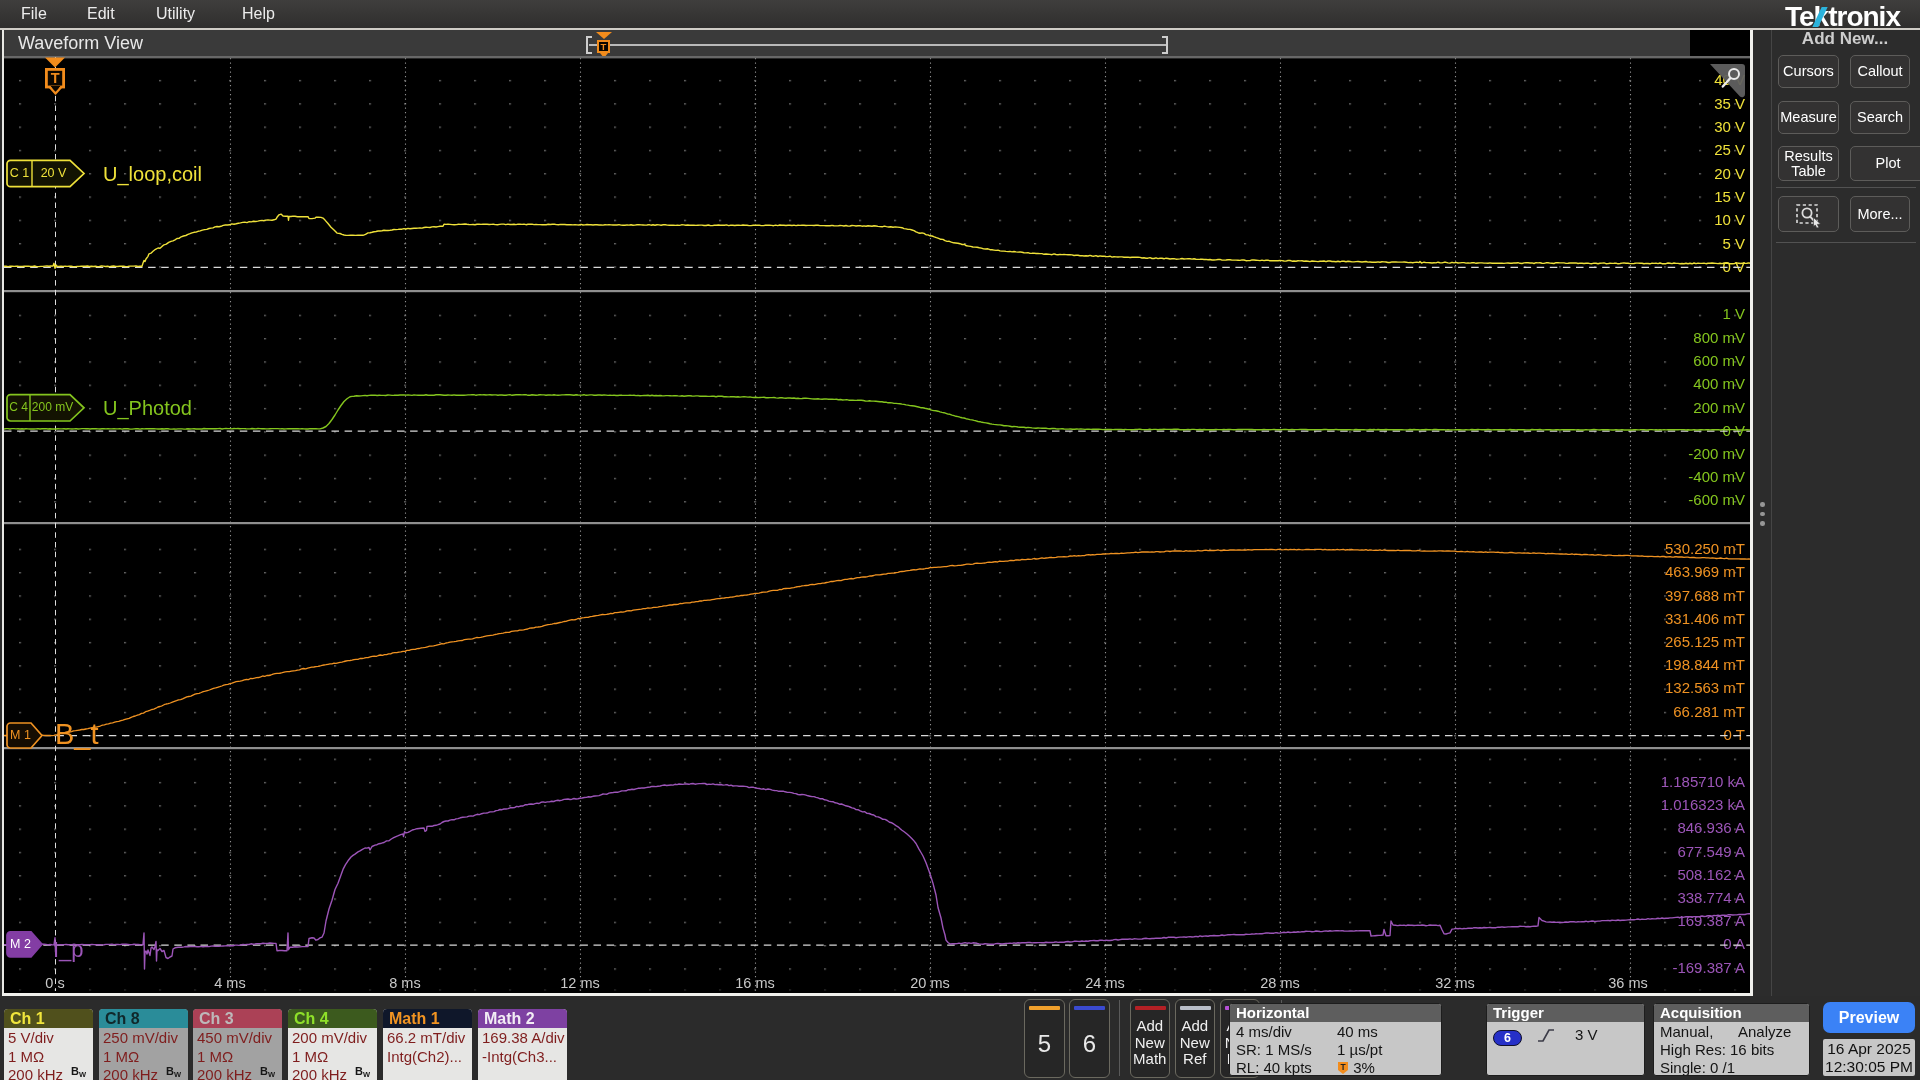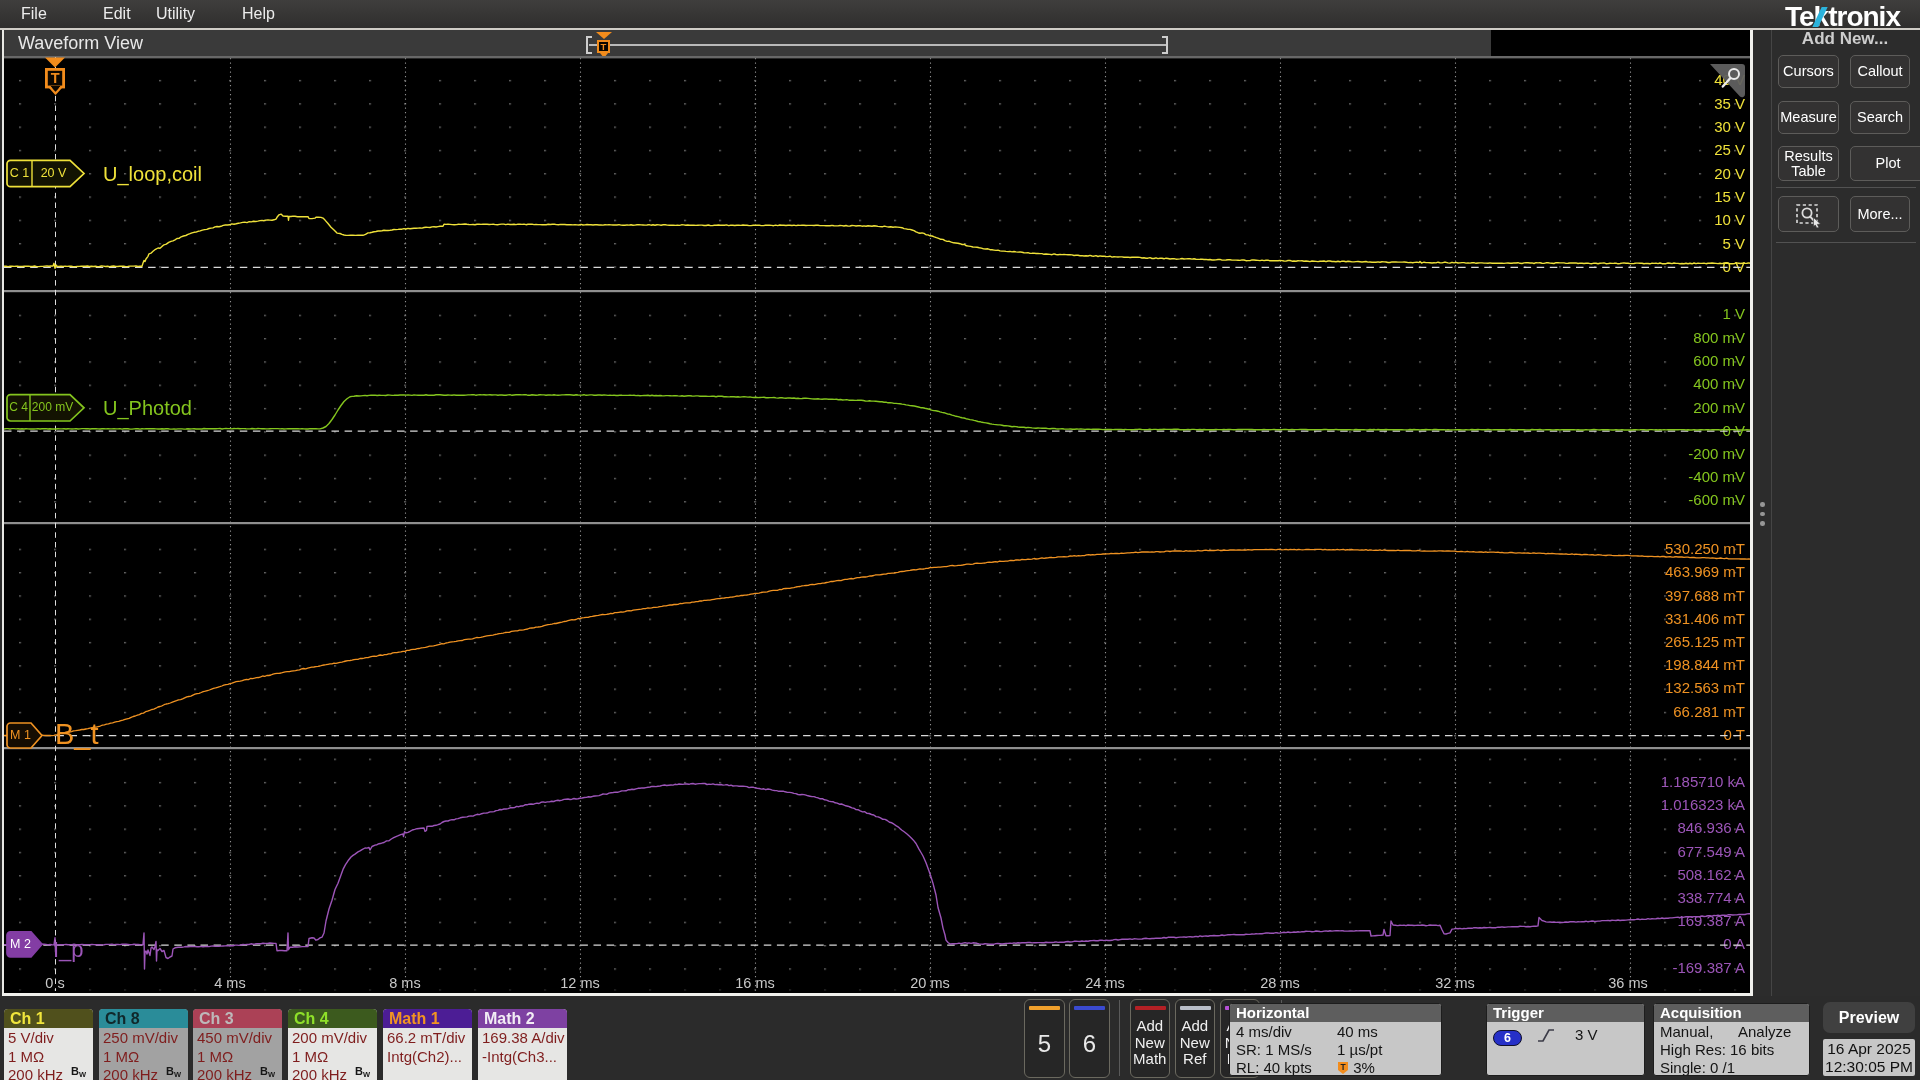--- a/index.html
+++ b/index.html
@@ -9,21 +9,21 @@
 #menubar span { position:absolute; top:5px; }
 #topline { position:absolute; left:0; top:28px; width:1920px; height:2px; background:#cfccc6; }
 #logo { position:absolute; left:1785px; top:1px; width:135px; height:30px; color:#fff;
   font-size:28px; font-weight:bold; letter-spacing:-1px; }
 #logok { position:absolute; left:32px; top:6px; width:6px; height:20px;
   background:#2bb3dc; transform:skewX(-25deg); }
 #wf { position:absolute; left:2px; top:30px; width:1748px; height:963px; background:#000; }
 #bL { position:absolute; left:2px; top:30px; width:2px; height:966px; background:#e9e9e5; }
 #bR { position:absolute; left:1750px; top:30px; width:3px; height:966px; background:#f1f1ed; }
 #bB { position:absolute; left:2px; top:993px; width:1751px; height:3px; background:#f1f1ed; }
-#wftitle { position:absolute; left:4px; top:30px; width:1487px; height:26px; background:#3a3a3a;
+#wftitle { position:absolute; left:4px; top:30px; width:1686px; height:26px; background:#3a3a3a;
   color:#e8e8e8; font-size:18px; line-height:26px; padding-left:14px; }
 #tline { position:absolute; left:589px; top:44px; width:577px; height:2px; background:#b9b9b9; }
 #tbrl { position:absolute; left:586px; top:36px; width:6px; height:18px;
   border:2px solid #cdcdcd; border-right:none; }
 #tbrr { position:absolute; left:1162px; top:36px; width:6px; height:18px;
   border:2px solid #cdcdcd; border-left:none; }
 #ttri { position:absolute; left:596px; top:32px; width:0; height:0;
   border-left:8px solid transparent; border-right:8px solid transparent; border-top:7px solid #f28c1c; }
 #tbox { position:absolute; left:597px; top:39.5px; width:13px; height:13.5px; background:#0c0700;
   border:2px solid #f28c1c; color:#f28c1c; font-size:9.5px; font-weight:bold; text-align:center; line-height:10px; }
@@ -56,29 +56,29 @@
 .pnl { position:absolute; top:7px; height:73px; background:#c7c7c7; border-radius:3px; overflow:hidden;
   border:1px solid #1d1d1d; }
 .pnlh { height:18px; background:#5e5e5e; color:#fff; font-size:15px; font-weight:bold;
   padding-left:6px; line-height:18px; }
 .pnlb { position:relative; color:#141414; font-size:15px; padding:1px 0 0 6px; }
 .prow { position:relative; height:17.8px; line-height:17.8px; white-space:nowrap; }
 .pc2 { position:absolute; left:101px; }
 .tpill { display:inline-block; width:29px; height:16px; background:#2630c8; border:1px solid #0f0f2a;
   border-radius:8px; color:#fff; font-size:12.5px; font-weight:bold; text-align:center; line-height:15px;
   vertical-align:-2px; }
-.preview { position:absolute; left:1823px; top:6px; width:92px; height:31px; background:#404040;
+.preview { position:absolute; left:1823px; top:6px; width:92px; height:31px; background:#3b82f6;
   border-radius:7px; color:#fff; font-size:16px; font-weight:bold; text-align:center; line-height:31px; }
 .dtime { position:absolute; left:1823px; top:43px; width:92px; height:37px; background:#c7c7c7;
   border-radius:2px; color:#111; font-size:15.5px; text-align:center; line-height:18px; padding-top:1px; }
 </style></head>
 <body>
 <div id="menubar">
   <span style="left:21px">File</span>
-    <span style="left:103px">Edit</span>
+    <span style="left:87px">Edit</span>
   <span style="left:156px">Utility</span>
     <span style="left:242px">Help</span>
 </div>
 <div id="logo">Tektronix<div id="logok"></div></div>
 <div id="topline"></div>
 <div id="wf"></div>
 <div id="bL"></div>
 <div id="bR"></div>
 <div id="bB"></div>
 <div id="wftitle">Waveform View</div>
@@ -247,21 +247,21 @@
     <div class="bdg" style="left:288px;background:#e6e6e4">
       <div class="bdgh" style="background:#3c5a1e;color:#8ee029">Ch 4</div>
       <div class="bdgb">
         <div class="bdgr">200 mV/div</div>
         <div class="bdgr">1 MΩ</div>
         <div class="bdgr">200 kHz</div>
       </div>
       <div class="bw">B<span>W</span></div>
     </div>
     <div class="bdg" style="left:383px;background:#e6e6e4">
-      <div class="bdgh" style="background:#4c1d95;color:#f29422">Math 1</div>
+      <div class="bdgh" style="background:#0f172a;color:#f29422">Math 1</div>
       <div class="bdgb">
         <div class="bdgr">66.2 mT/div</div>
         <div class="bdgr">Intg(Ch2)...</div>
       </div>
     </div>
     <div class="bdg" style="left:478px;background:#e6e6e4">
       <div class="bdgh" style="background:#7e41a2;color:#f2ecf4">Math 2</div>
       <div class="bdgb">
         <div class="bdgr">169.38 A/div</div>
         <div class="bdgr">-Intg(Ch3...</div>

